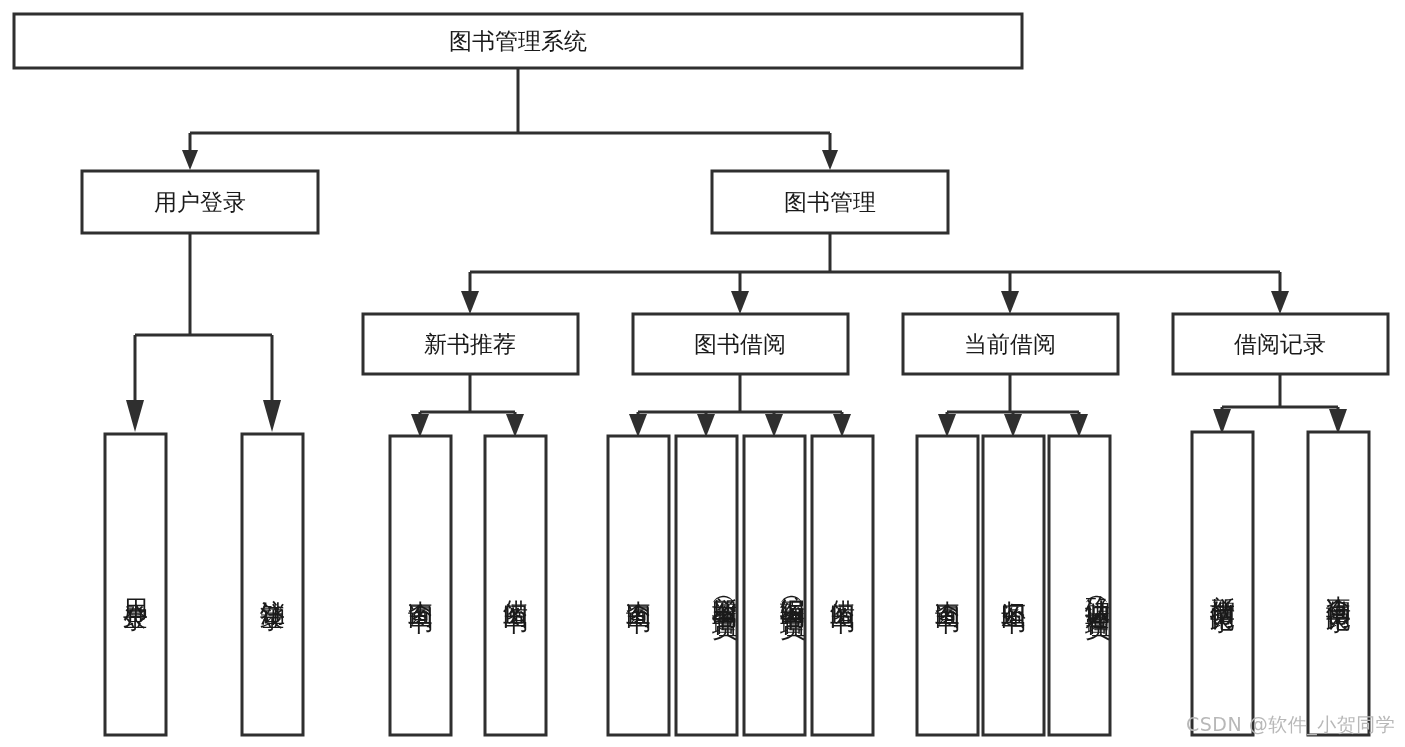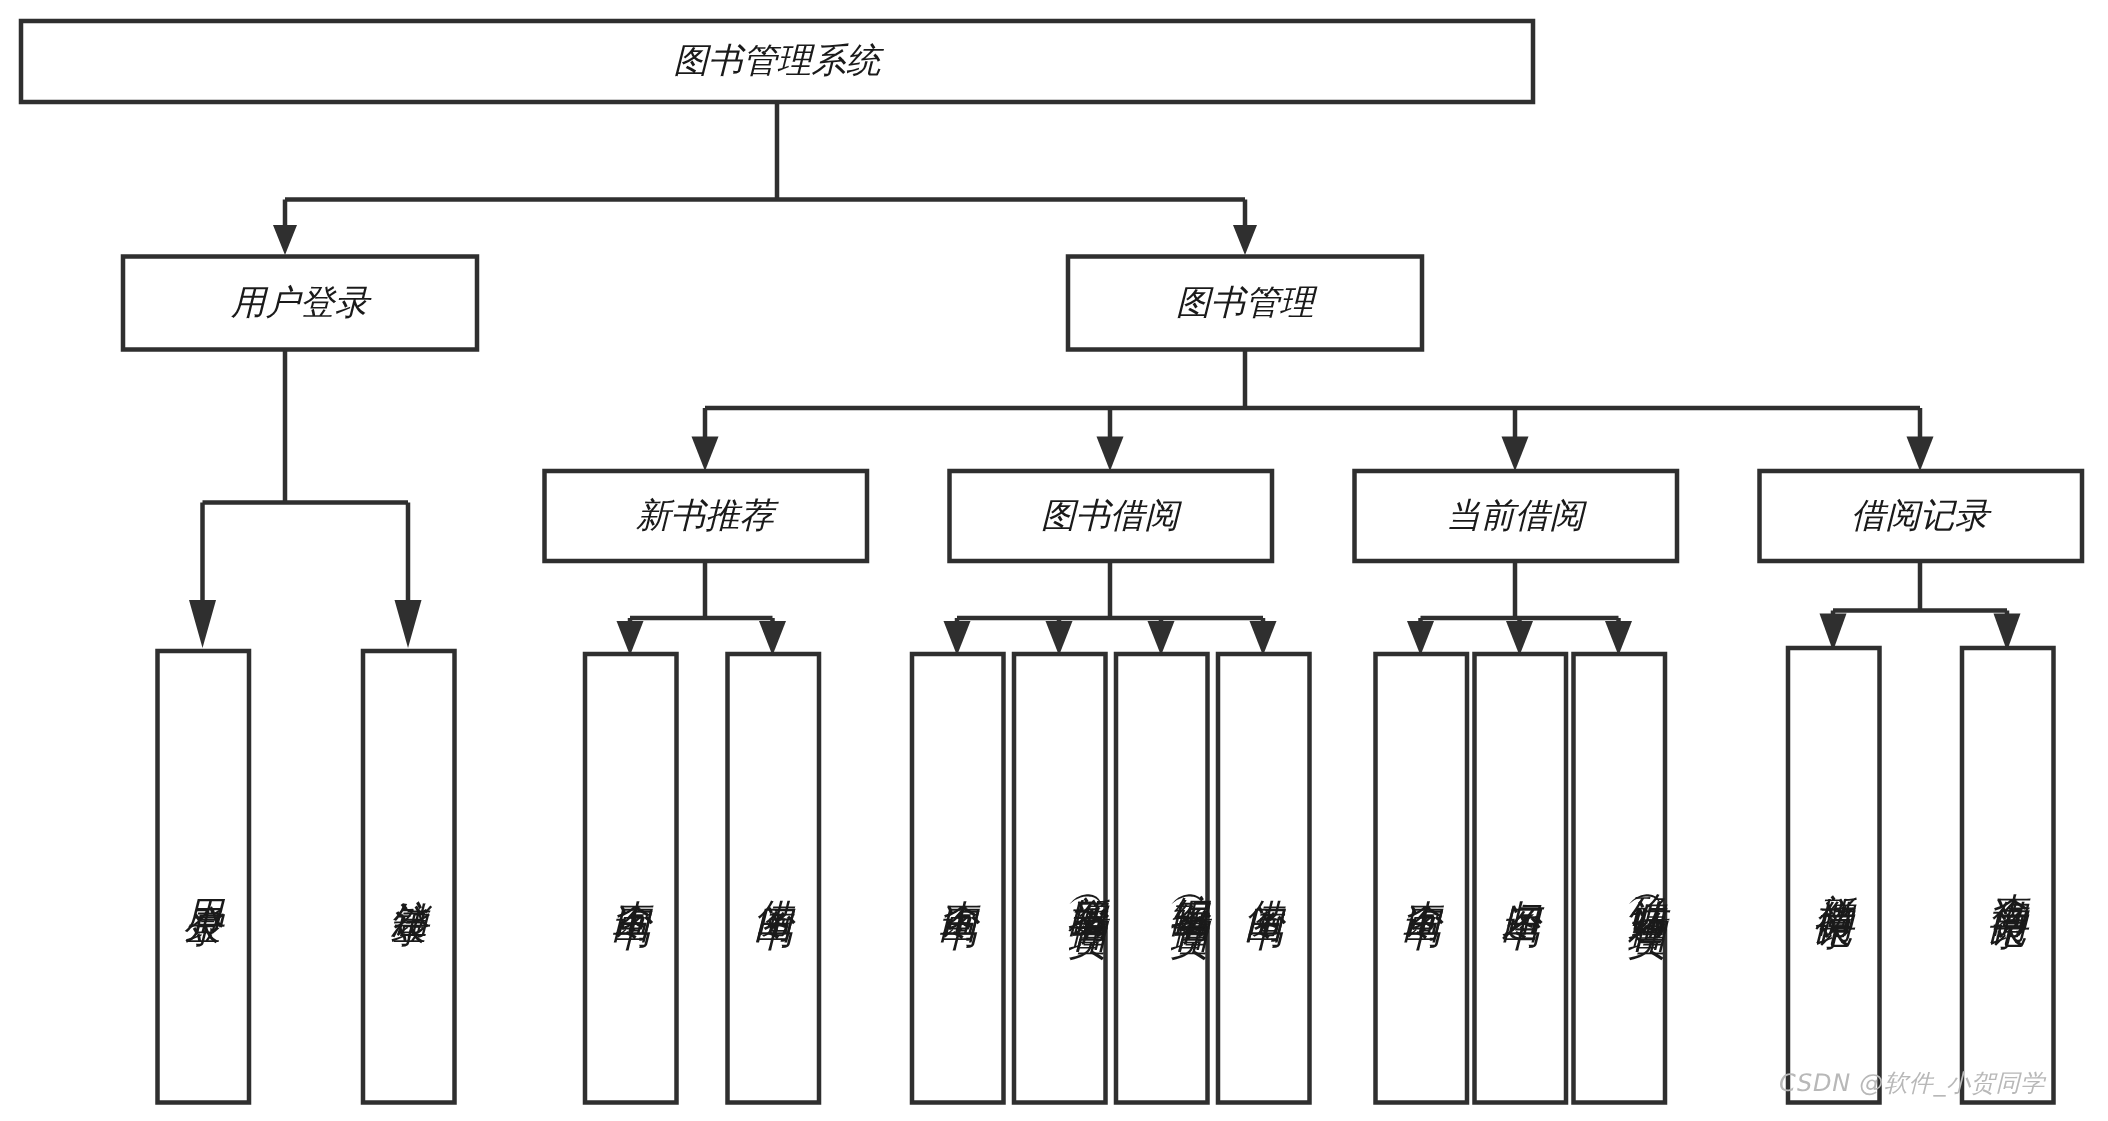--- a/index.html
+++ b/index.html
@@ -12,21 +12,20 @@
     width: 1405px;
     height: 747px;
     font-family: "DejaVu Sans", "Liberation Sans", sans-serif;
     overflow: hidden;
   }
   #chart-root {
     position: relative;
     width: 1405px;
     height: 630px;
     background: #ffffff;
-    font-style: italic;
   }
   svg.diagram {
     position: absolute;
     left: 0;
     top: 0;
     width: 1405px;
     height: 747px;
     display: block;
   }
   .node-box {
@@ -47,21 +46,21 @@
   .node-label-h {
     font-family: "DejaVu Sans", "Liberation Sans", sans-serif;
     font-size: 23px;
     fill: #1a1a1a;
     text-anchor: middle;
     dominant-baseline: middle;
   }
   .watermark-text {
     position: absolute;
     font-family: "DejaVu Sans", "Liberation Sans", sans-serif;
-    font-size: 16px;
+    font-size: 19px;
     color: #b8b8b8;
     white-space: nowrap;
     left: 1186px;
     top: 712px;
     letter-spacing: 0.5px;
   }
   
   .vlabel {
     position: absolute;
     writing-mode: vertical-rl;

